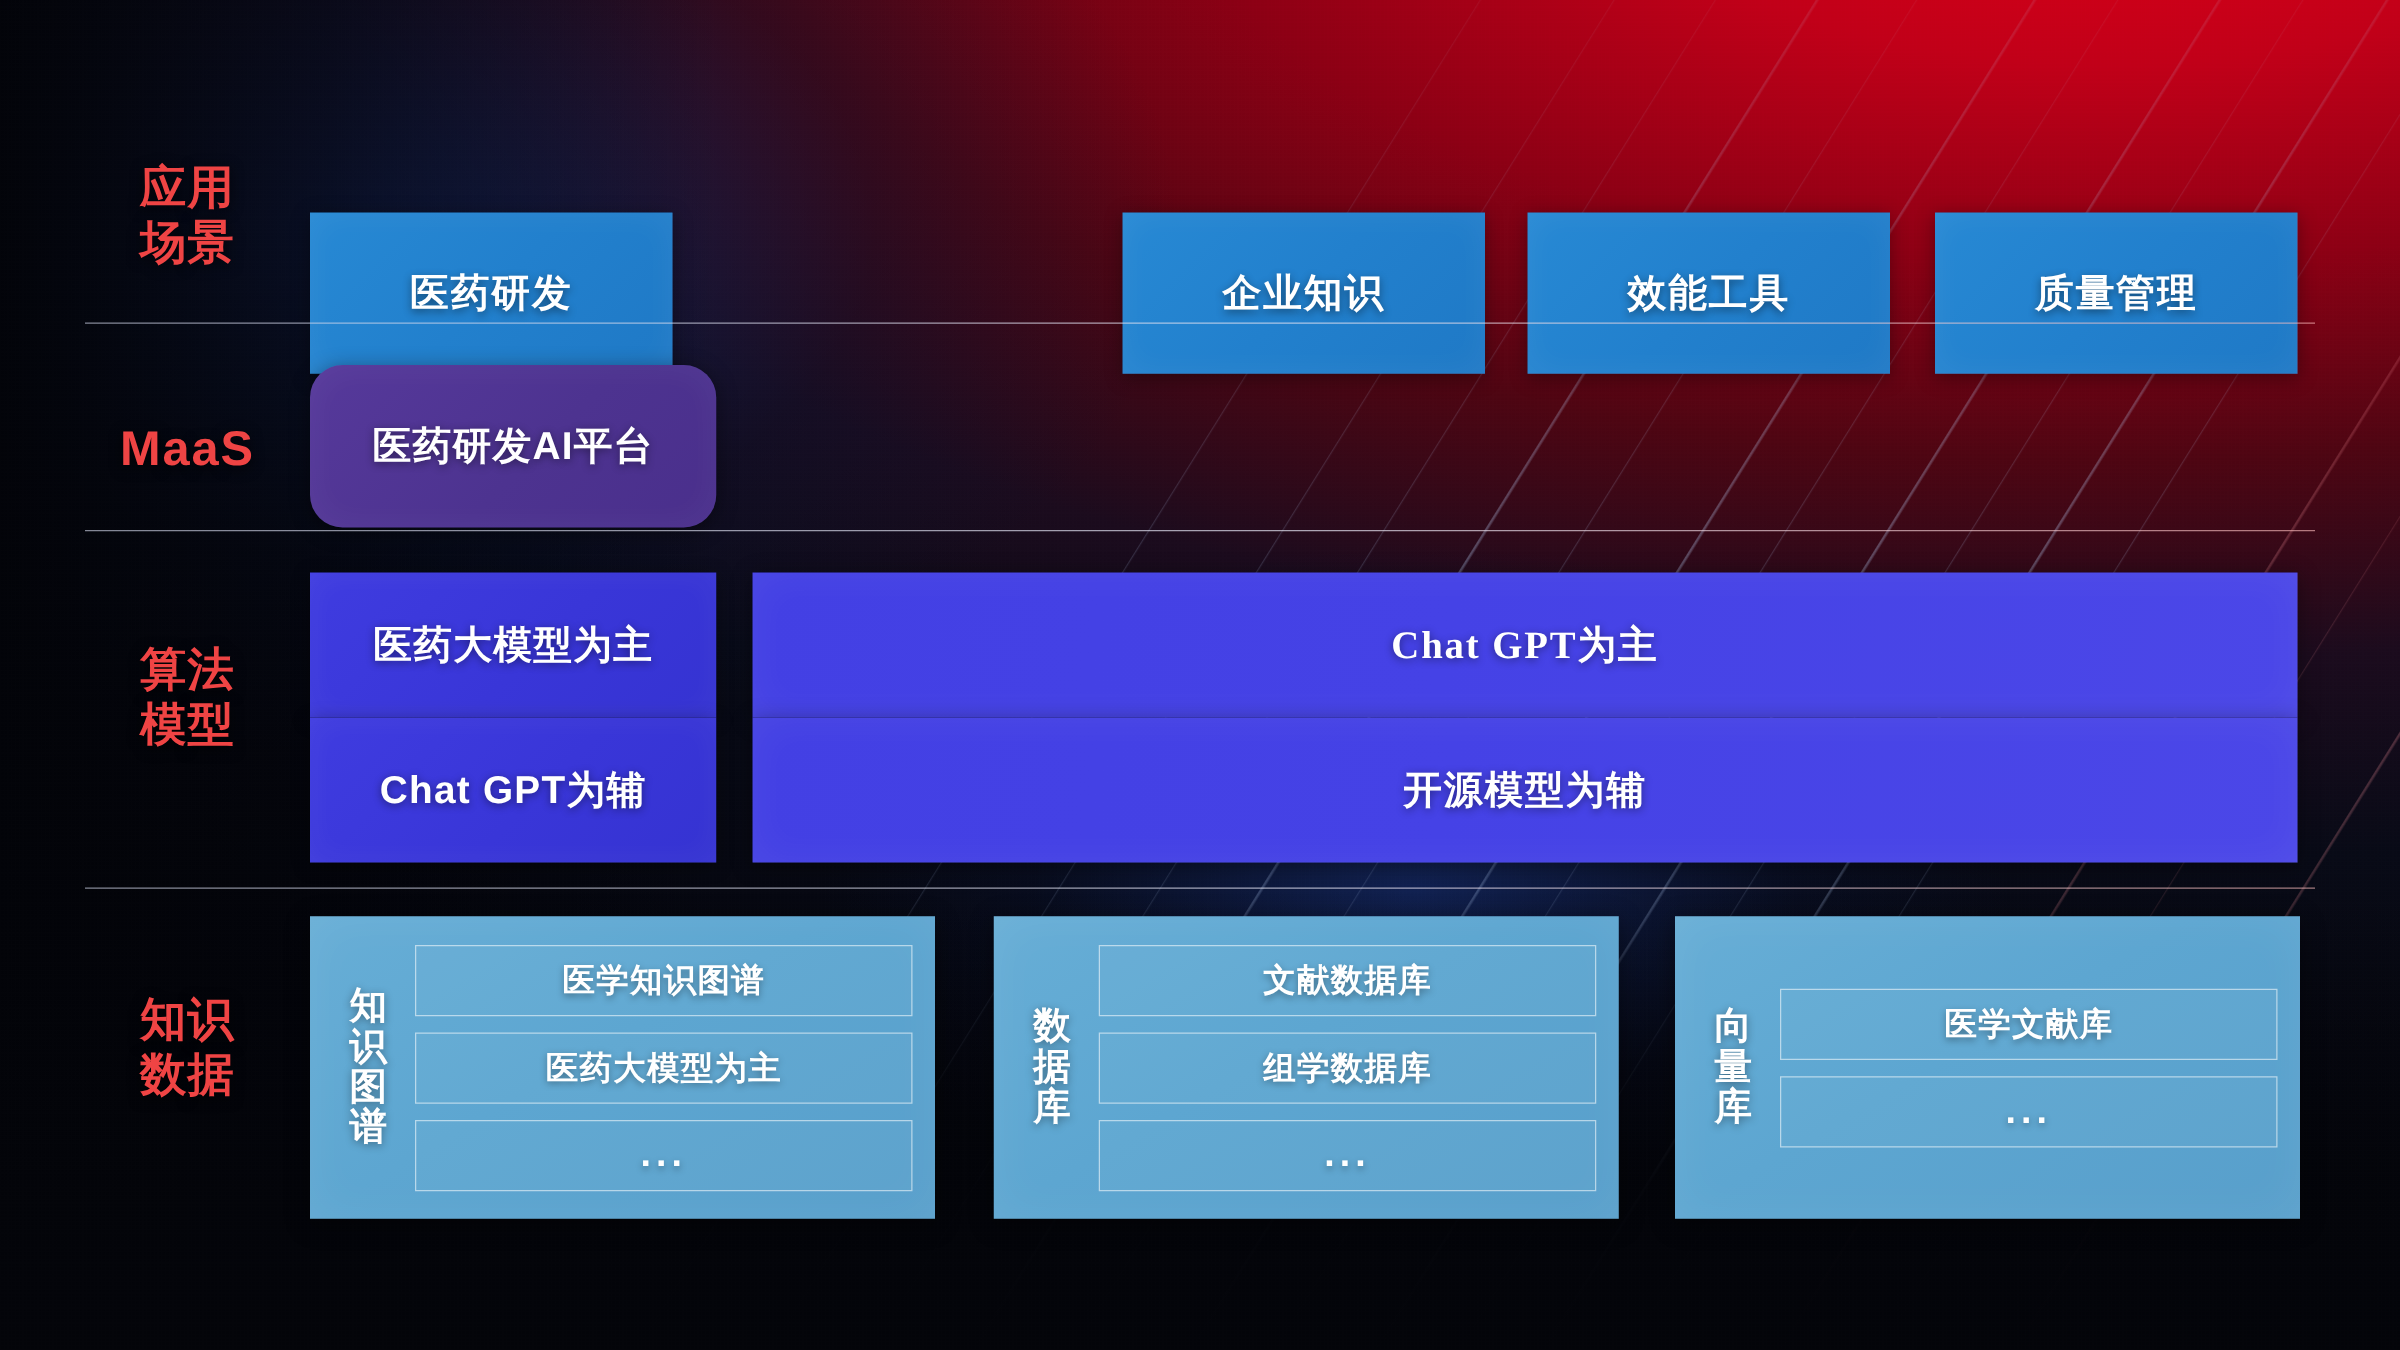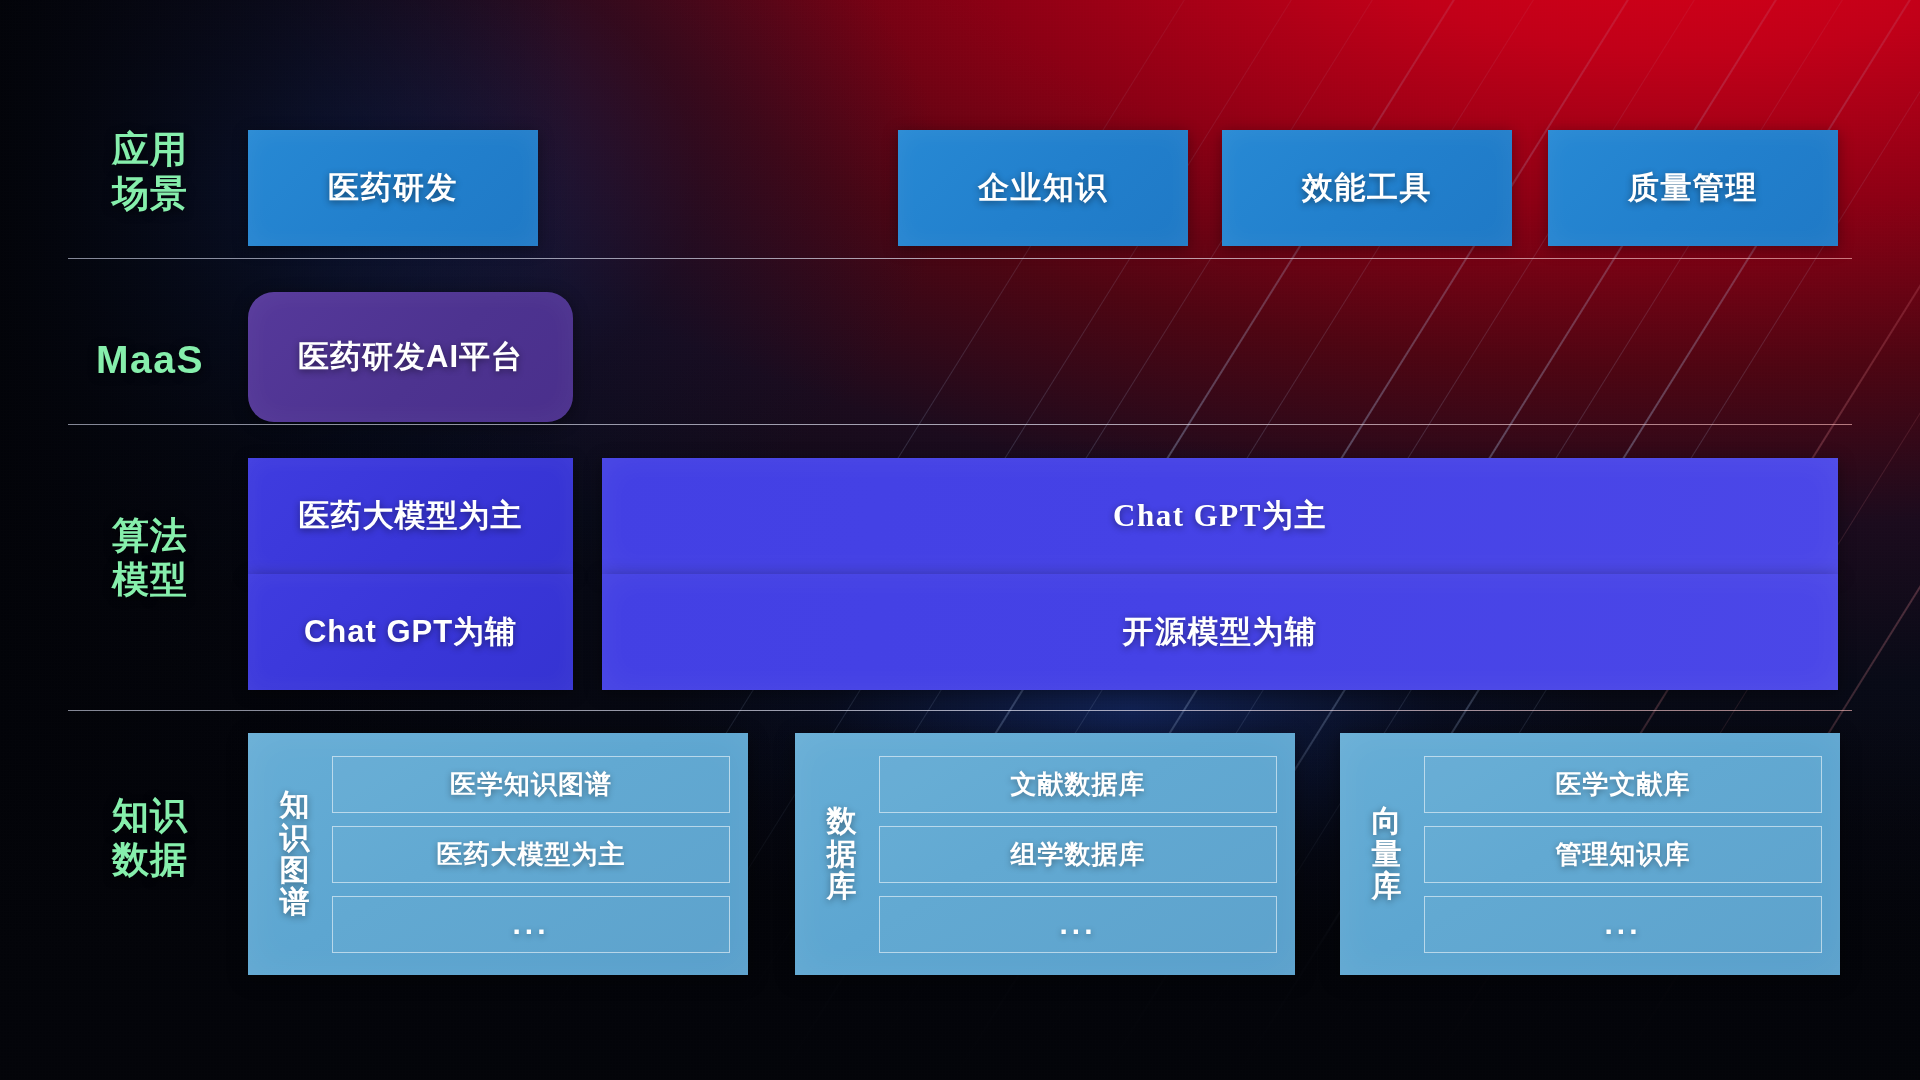--- a/index.html
+++ b/index.html
@@ -51,21 +51,21 @@
     background-image:
       repeating-linear-gradient(0deg, rgba(255,255,255,.05) 0 1px, rgba(0,0,0,0) 1px 3px),
       repeating-linear-gradient(90deg, rgba(255,255,255,.04) 0 1px, rgba(0,0,0,0) 1px 3px);
   }
 
   
   #stage{ position:absolute; inset:0; }
 
   .row-label{
     position:absolute; left:92px; width:116px;
-    text-align:center; color:#86efac; font-weight:700;
+    text-align:center; color:#ef4444; font-weight:700;
     letter-spacing:1px; line-height:1.18;
     text-shadow:0 2px 10px rgba(0,0,0,.75);
   }
   .row-label .ln{ display:block; }
   .lbl-cn{ font-size:37px; }
   .lbl-en{ font-size:39px; letter-spacing:1.5px; }
 
   .divider{
     position:absolute; left:68px; width:1784px; height:1px;
     background:linear-gradient(to right, rgba(210,215,235,.62) 0%, rgba(225,225,240,.72) 55%, rgba(255,190,190,.62) 100%);
@@ -73,23 +73,24 @@
 
   
   .box{
     position:absolute; display:flex; align-items:center; justify-content:center;
     color:#fff; font-weight:700; text-align:center;
     text-shadow:0 2px 7px rgba(0,0,0,.45);
   }
 
   
   .app-box{
-    height:116px; font-size:31px; letter-spacing:1.5px;
+    height:129px; font-size:31px; letter-spacing:1.5px;
     background:linear-gradient(135deg,#2789d4 0%, #2280cd 50%, #1f79c6 100%);
     box-shadow:inset 0 0 28px rgba(255,255,255,.06), 0 3px 14px rgba(0,0,0,.35);
+    margin-top:40px;
   }
 
   
   .maas-left{
     height:130px; font-size:31px; letter-spacing:1px;
     background:linear-gradient(135deg,#56399b 0%, #4d3390 55%, #4a2f8c 100%);
     box-shadow:inset 0 0 30px rgba(255,255,255,.05), 0 3px 16px rgba(0,0,0,.4);
   }
   .maas-right{
     height:130px; font-size:31px; letter-spacing:1.5px;
@@ -248,18 +249,17 @@
   </div>
 
   <div class="kcard" style="left:1340px; top:733px; width:500px;">
     <div class="kcard-title">
       <span class="ln">向</span>
       <span class="ln">量</span>
       <span class="ln">库</span>
     </div>
     <div class="kcard-items">
       <div class="kitem">医学文献库</div>
-      <div class="kitem">管理知识库</div>
       <div class="kitem dots">...</div>
     </div>
   </div>
 
 </div>
 
 </body></html>

